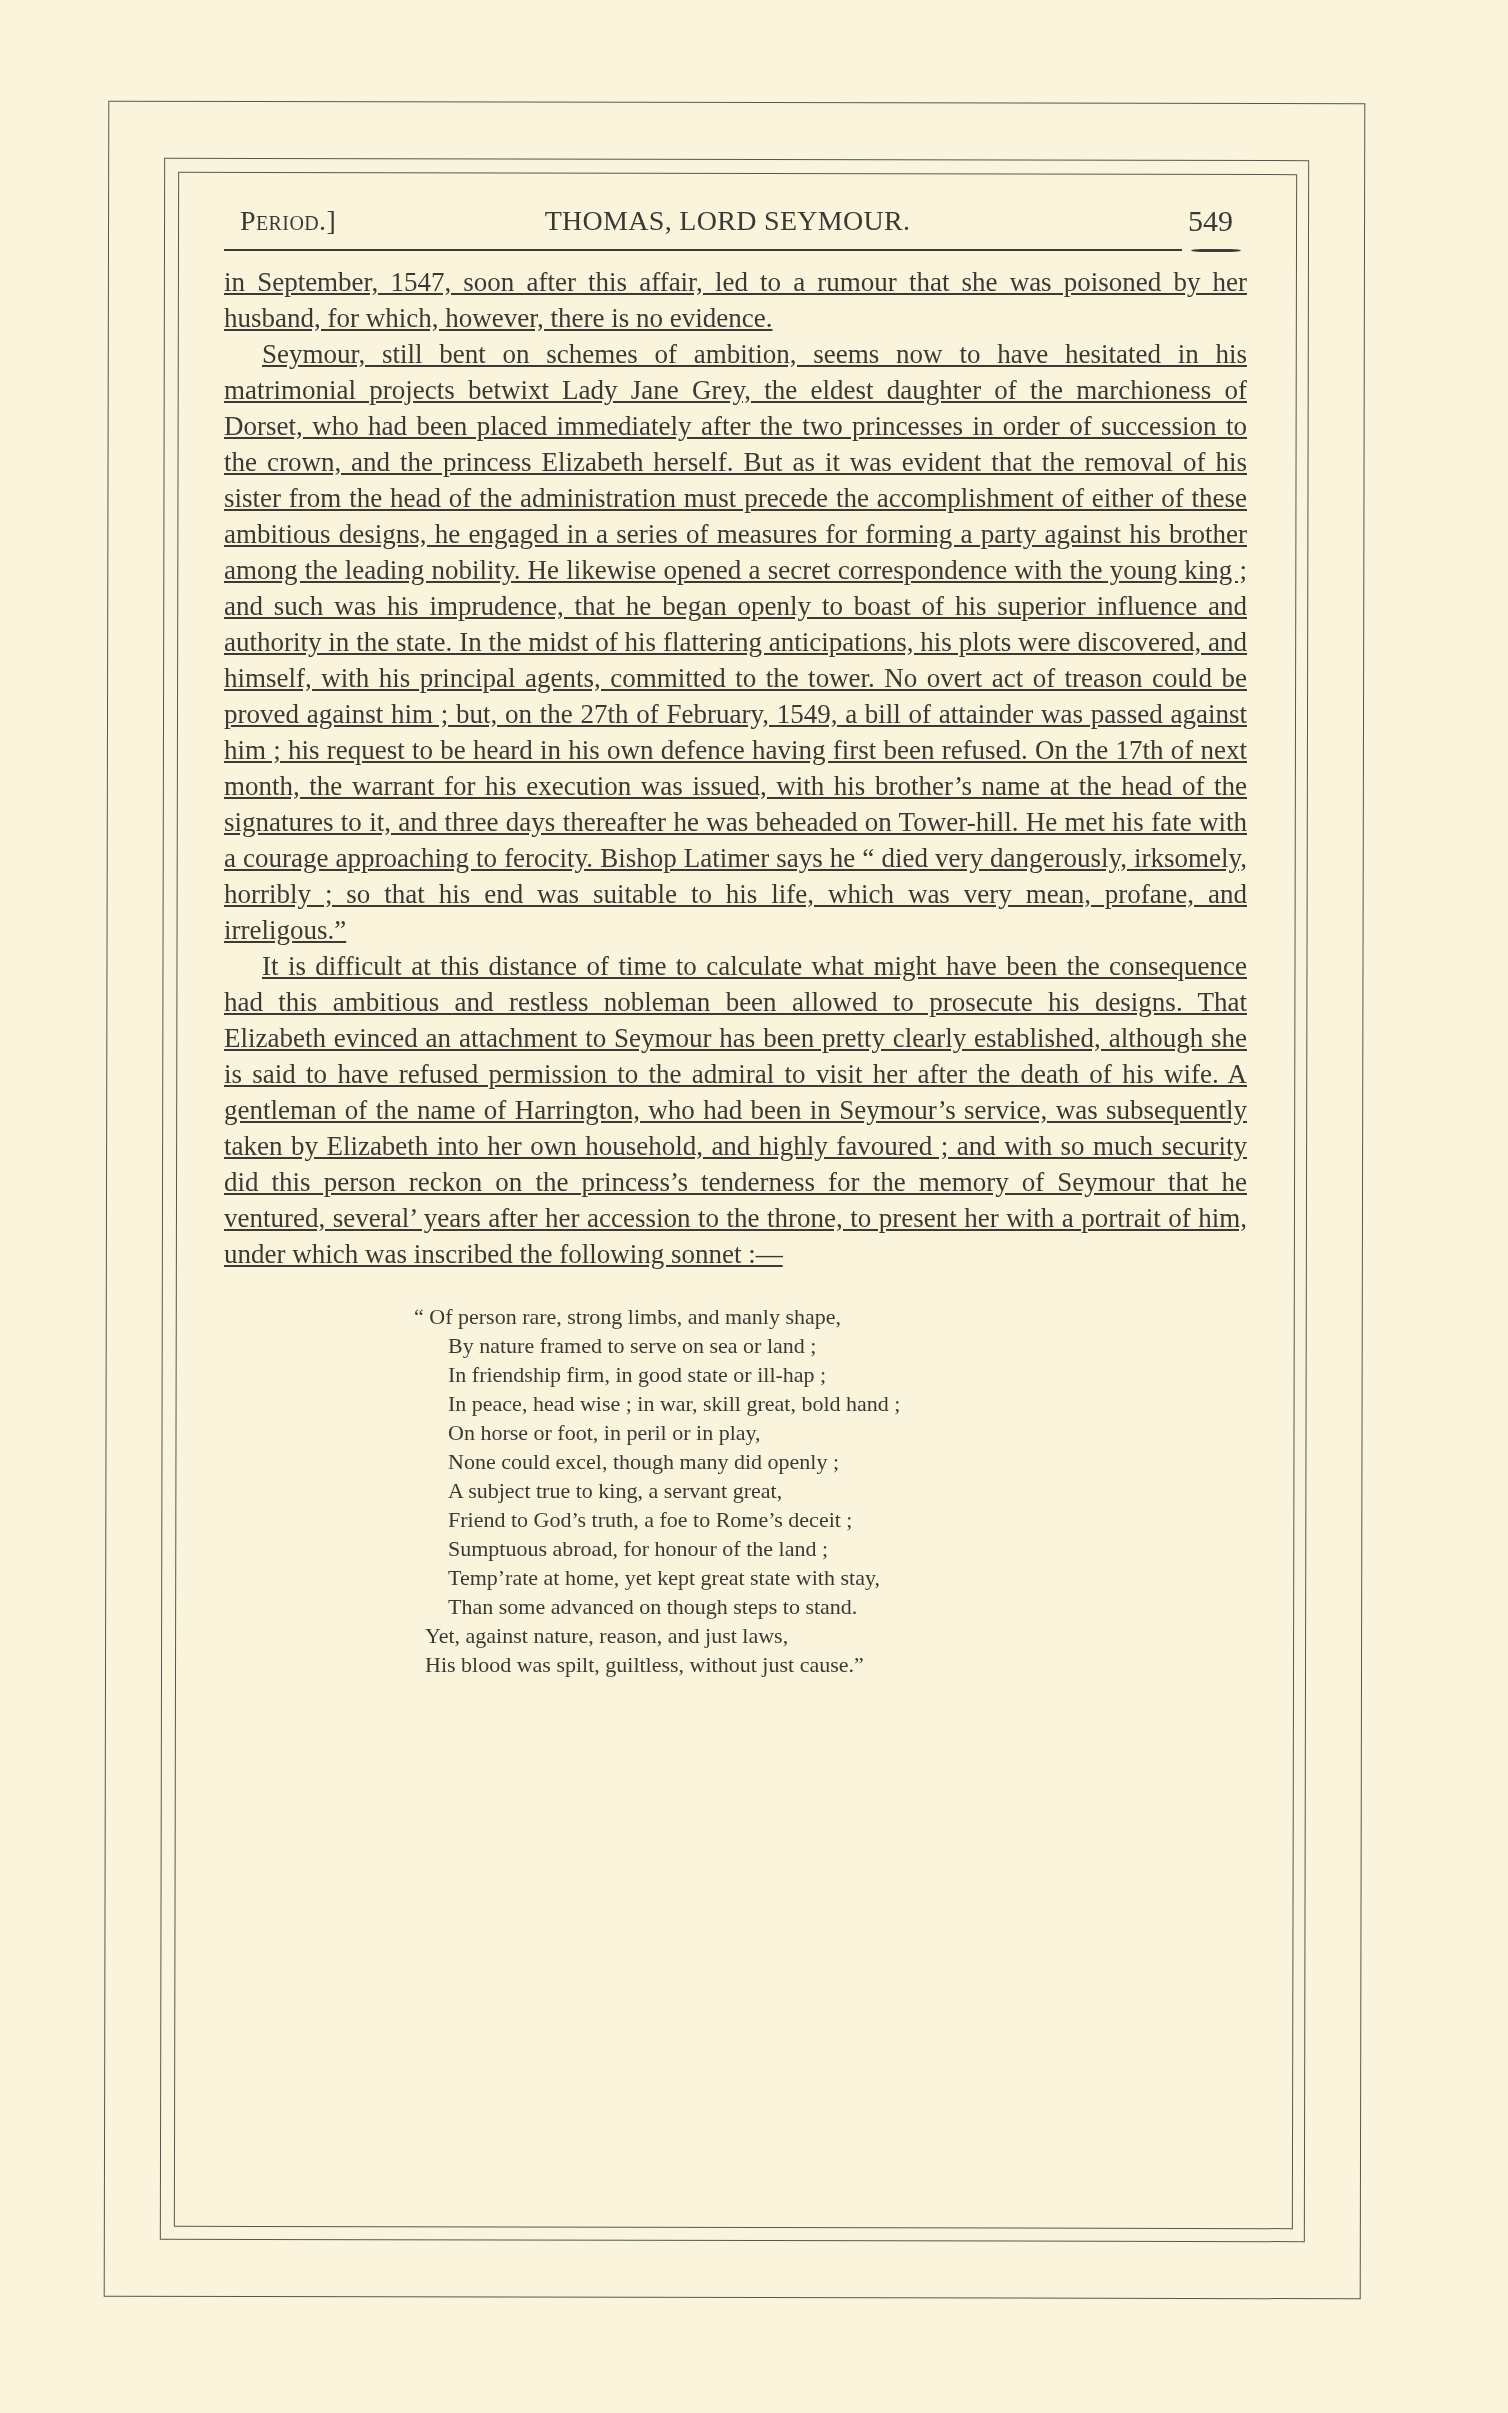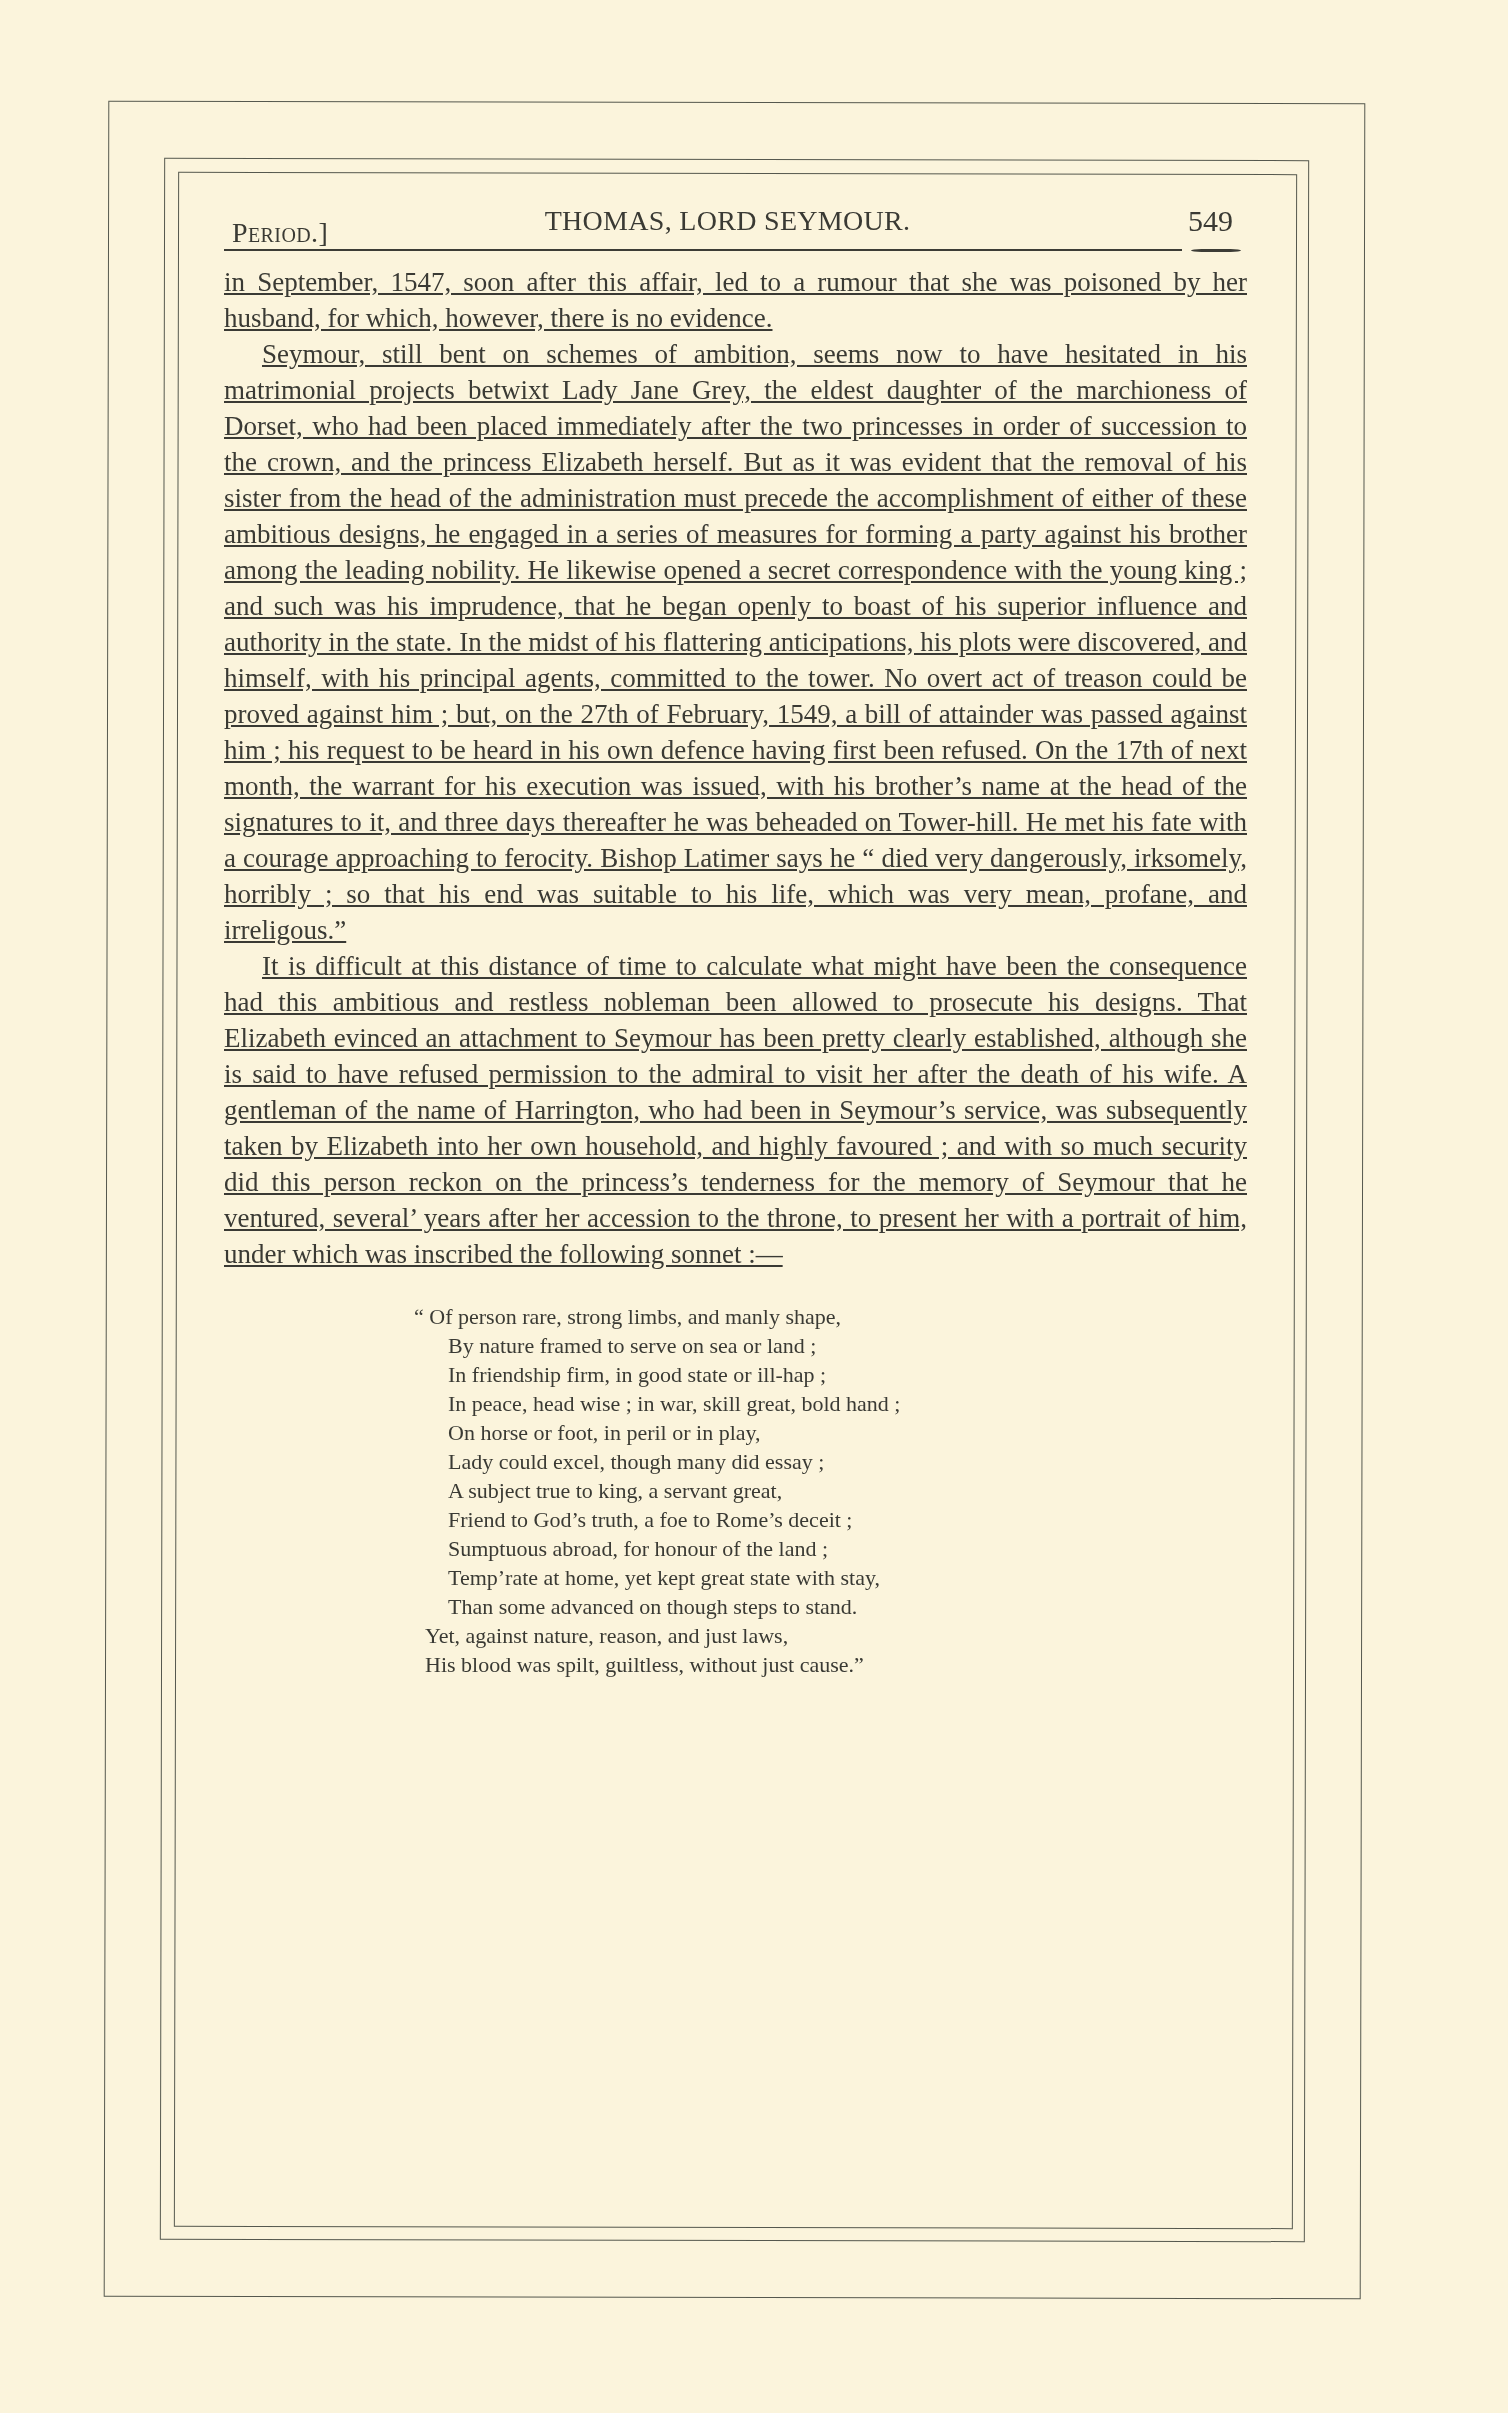--- a/index.html
+++ b/index.html
@@ -31,25 +31,24 @@
       width: 1023px;
     }
     .running-head {
       position: relative;
       height: 45px;
       font-size: 28px;
       line-height: 36px;
     }
     .rh-left {
       position: absolute;
-      left: 8px;
+      left: 16px;
       top: 3.6px;
       font-variant: small-caps;
       letter-spacing: 0.4px;
-      margin-top: 12px;
     }
     .rh-center {
       position: absolute;
       left: 0;
       right: 16px;
       top: 3.6px;
       text-align: center;
       letter-spacing: 0.3px;
     }
     .rh-right {
@@ -135,21 +134,21 @@
     <p class="indent">Seymour, still bent on schemes of ambition, seems now to have hesi­tated in his matrimonial projects betwixt Lady Jane Grey, the eldest daughter of the marchioness of Dorset, who had been placed imme­diately after the two princesses in order of succession to the crown, and the princess Elizabeth herself. But as it was evident that the removal of his sister from the head of the administration must precede the accom­plishment of either of these ambitious designs, he engaged in a series of measures for forming a party against his brother among the leading nobility. He likewise opened a secret correspondence with the young king ; and such was his imprudence, that he began openly to boast of his superior influence and authority in the state. In the midst of his flattering anticipations, his plots were discovered, and himself, with his principal agents, committed to the tower. No overt act of treason could be proved against him ; but, on the 27th of February, 1549, a bill of attainder was passed against him ; his request to be heard in his own defence having first been refused. On the 17th of next month, the warrant for his execution was issued, with his brother’s name at the head of the signatures to it, and three days thereafter he was beheaded on Tower-hill. He met his fate with a courage approaching to ferocity. Bishop Latimer says he “ died very dangerously, irksomely, horribly ; so that his end was suitable to his life, which was very mean, profane, and irreligous.”</p>
     <p class="indent">It is difficult at this distance of time to calculate what might have been the consequence had this ambitious and restless nobleman been allowed to prosecute his designs. That Elizabeth evinced an attachment to Seymour has been pretty clearly established, although she is said to have refused permission to the admiral to visit her after the death of his wife. A gentleman of the name of Harrington, who had been in Seymour’s ser­vice, was subsequently taken by Elizabeth into her own household, and highly favoured ; and with so much security did this person reckon on the princess’s tenderness for the memory of Seymour that he ventured, several’ years after her accession to the throne, to present her with a portrait of him, under which was inscribed the following sonnet :—</p>
   </div>
 
   <div class="sonnet">
     <span class="verse first">“ Of person rare, strong limbs, and manly shape,</span>
     <span class="verse">By nature framed to serve on sea or land ;</span>
     <span class="verse">In friendship firm, in good state or ill-hap ;</span>
     <span class="verse">In peace, head wise ; in war, skill great, bold hand ;</span>
     <span class="verse">On horse or foot, in peril or in play,</span>
-    <span class="verse">Lady could excel, though many did essay ;</span>
+    <span class="verse">None could excel, though many did openly ;</span>
     <span class="verse">A subject true to king, a servant great,</span>
     <span class="verse">Friend to God’s truth, a foe to Rome’s deceit ;</span>
     <span class="verse">Sumptuous abroad, for honour of the land ;</span>
     <span class="verse">Temp’rate at home, yet kept great state with stay,</span>
     <span class="verse">Than some advanced on though steps to stand.</span>
     <span class="verse couplet">Yet, against nature, reason, and just laws,</span>
     <span class="verse couplet">His blood was spilt, guiltless, without just cause.”</span>
   </div>
 </div>
 

